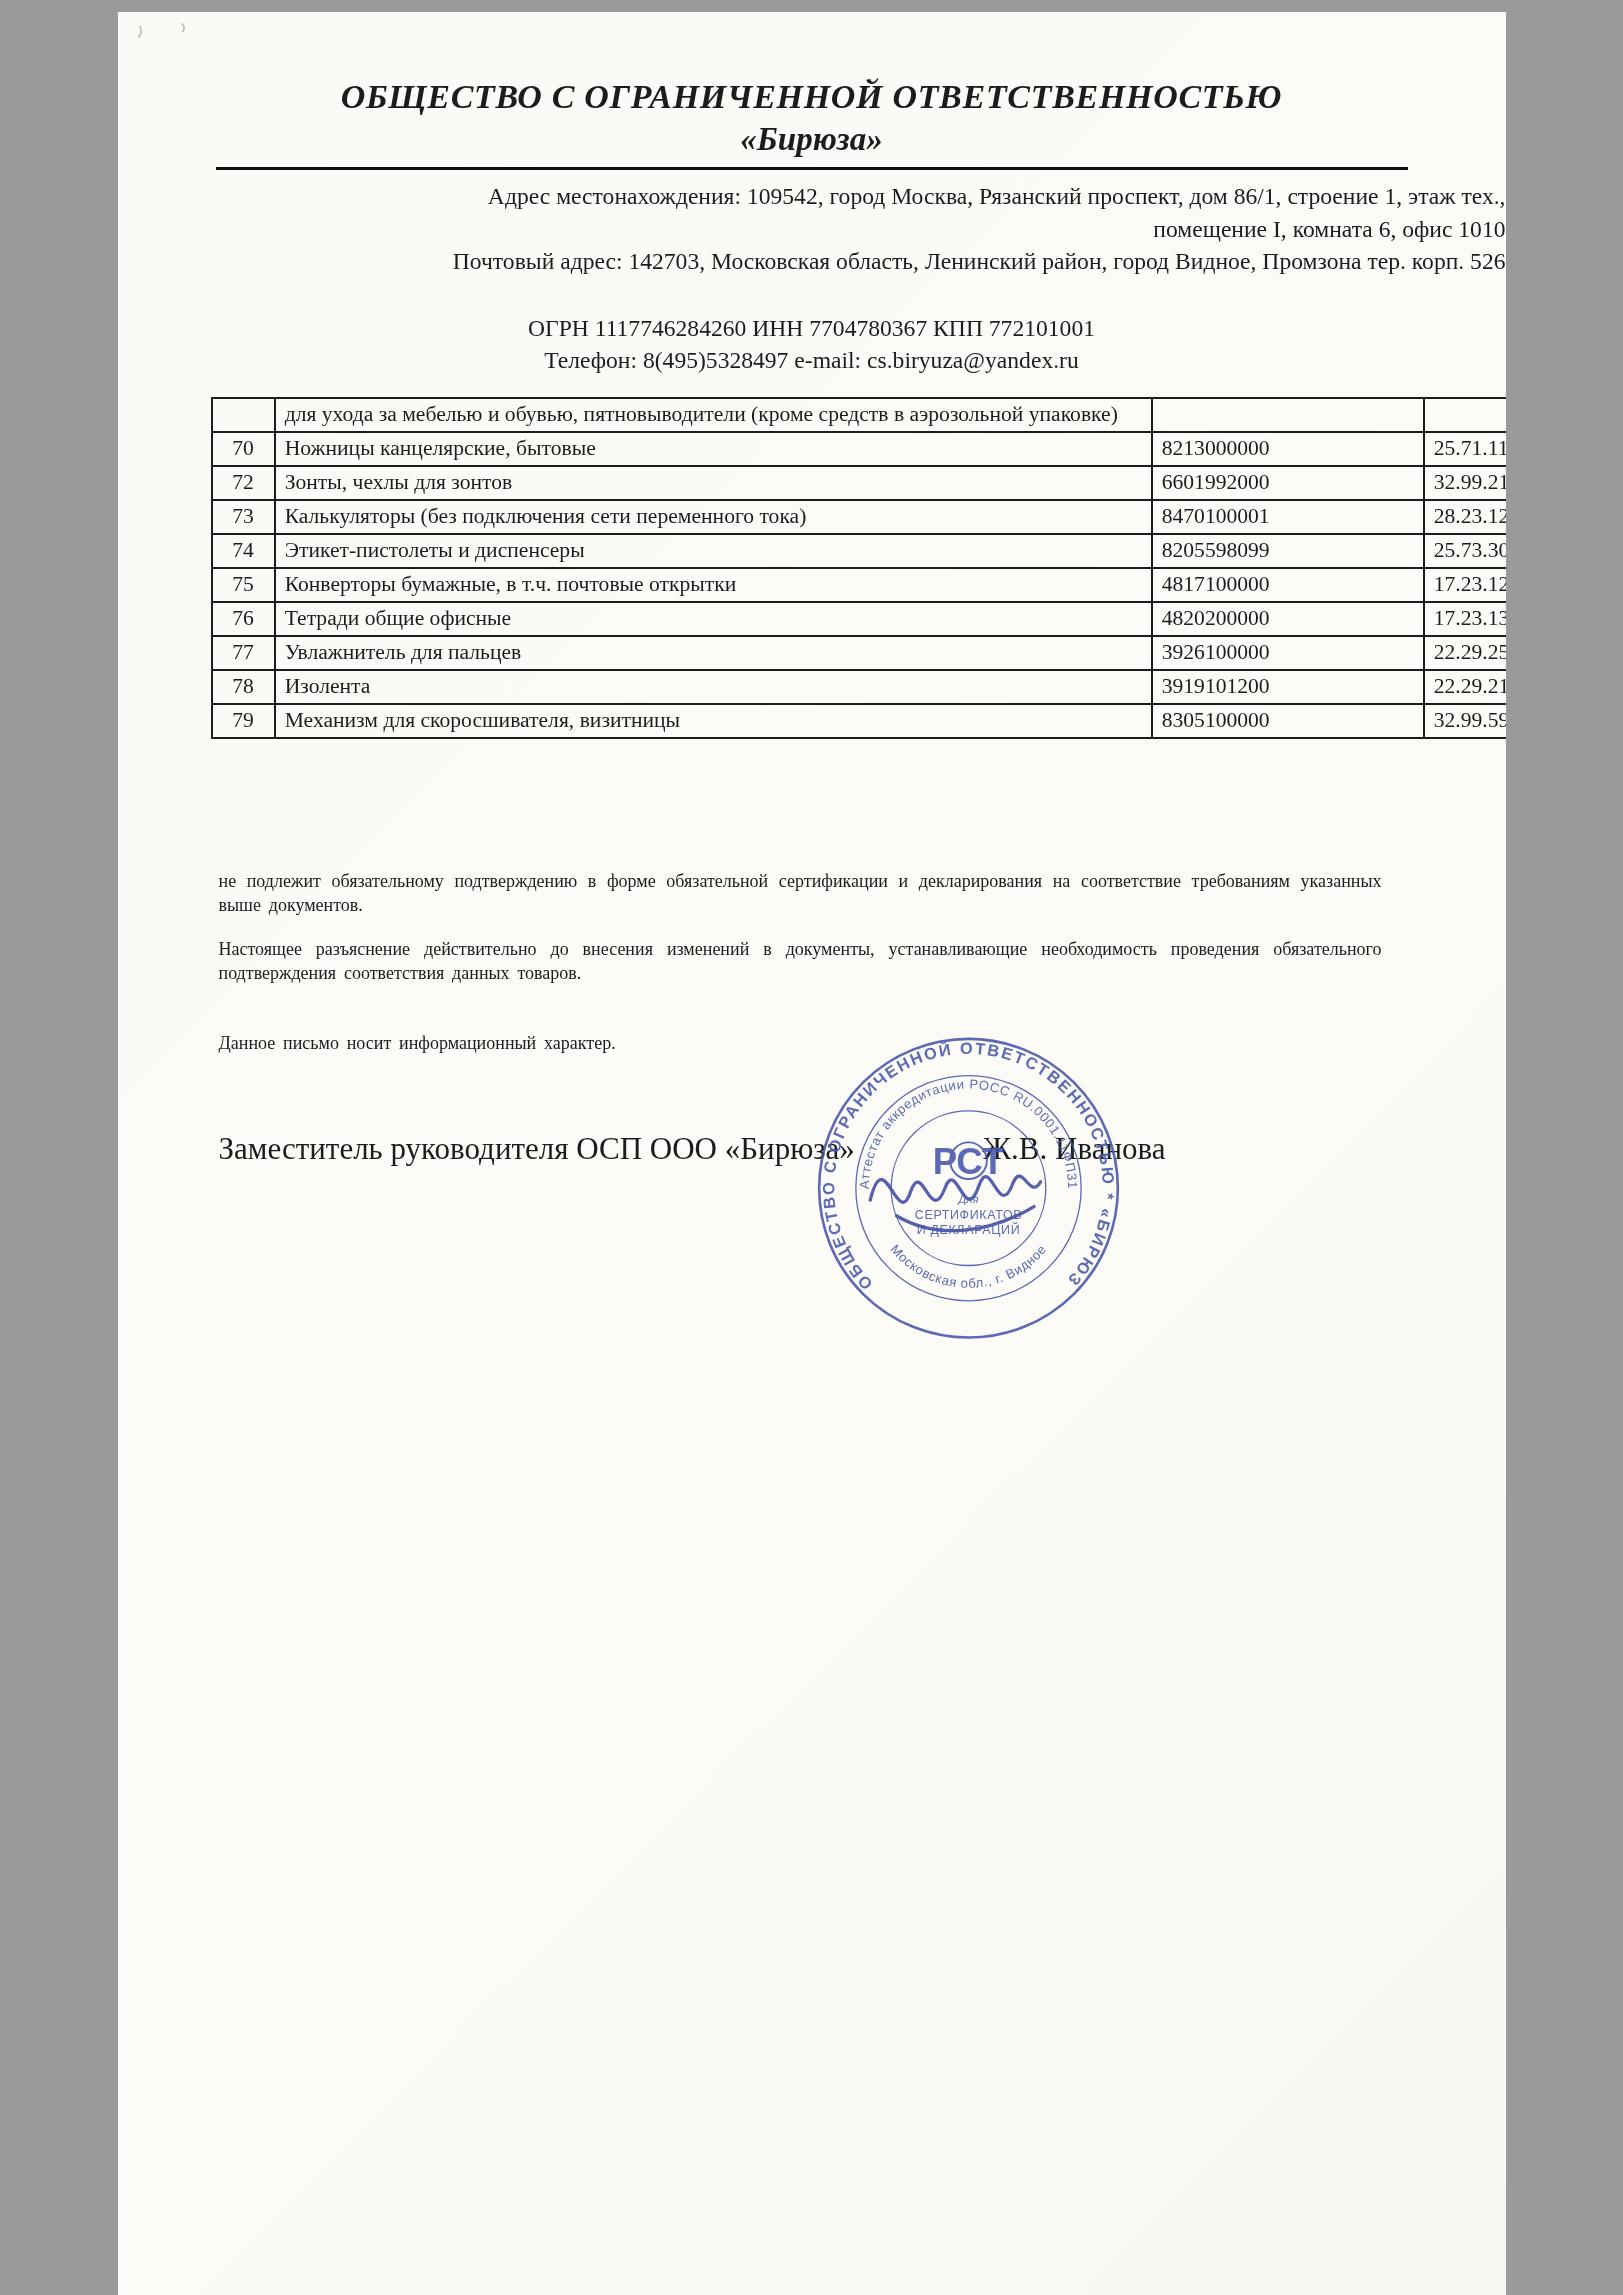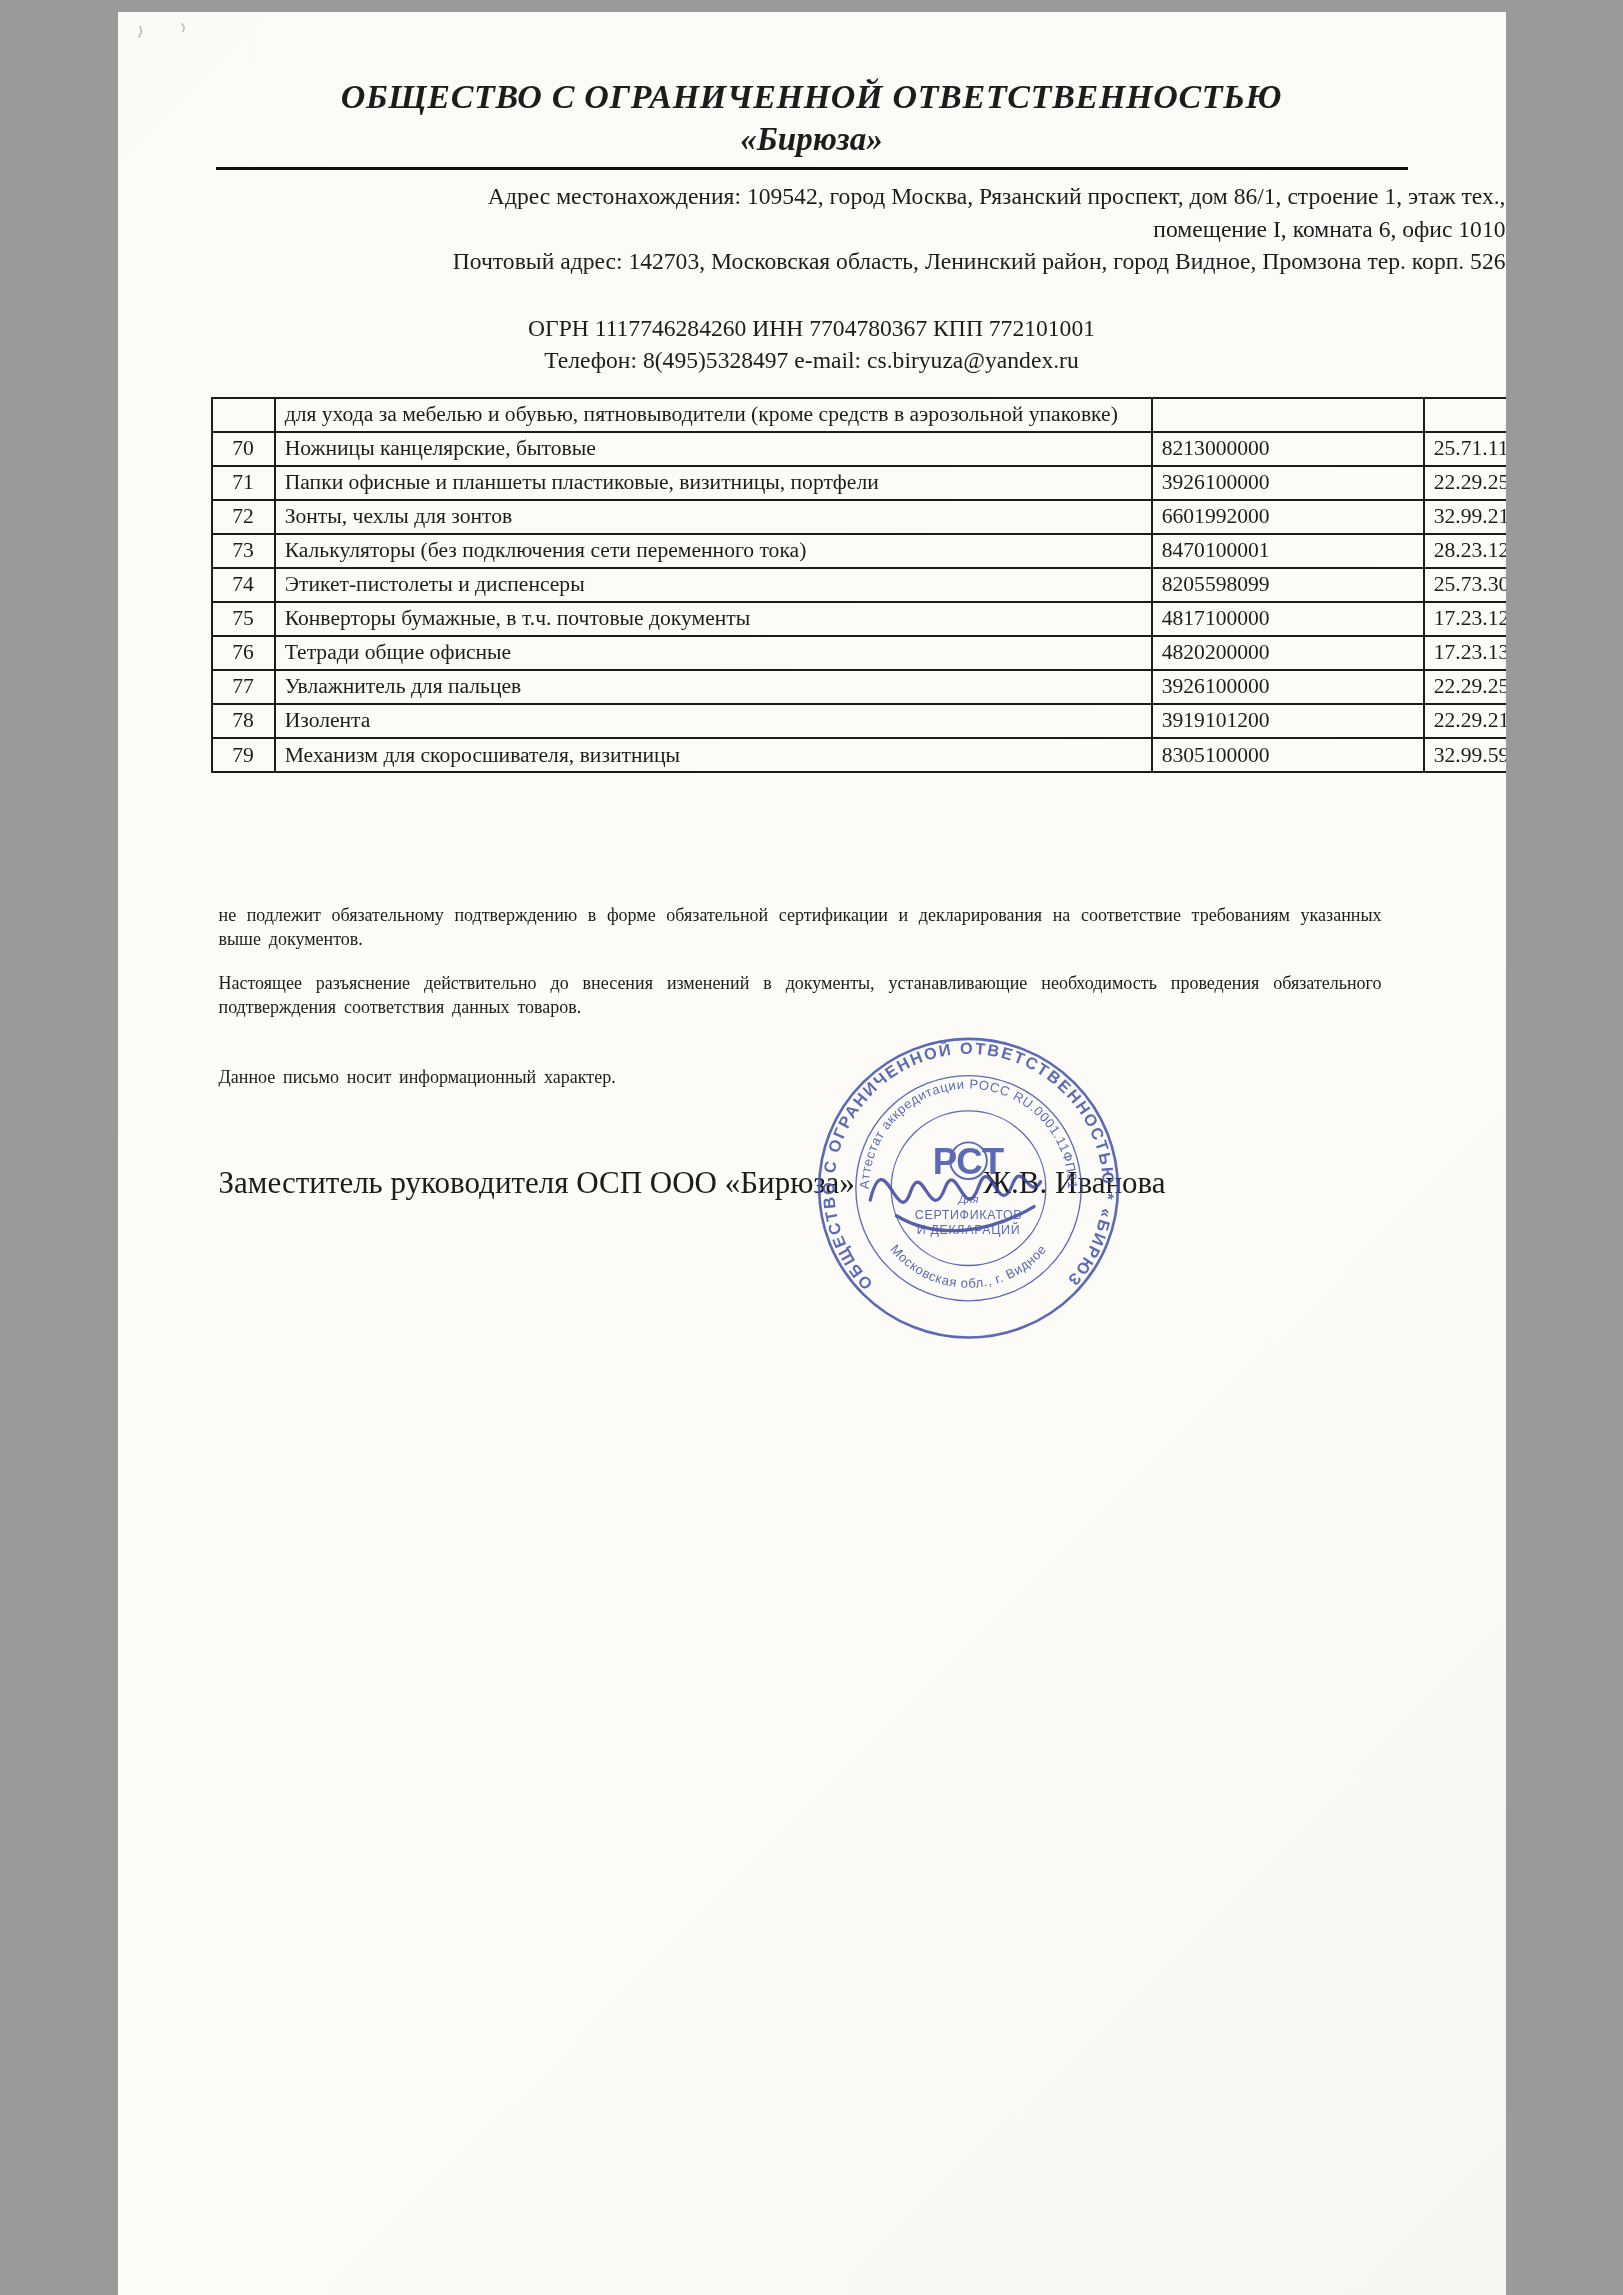--- a/index.html
+++ b/index.html
@@ -140,46 +140,40 @@
         <td></td>
         <td></td>
       </tr>
       <tr>
         <td class="c-num">70</td>
         <td>Ножницы канцелярские, бытовые</td>
         <td>8213000000</td>
         <td>25.71.11</td>
       </tr>
       <tr>
-        <td class="c-num">71</td>
-        <td>Папки офисные и планшеты пластиковые, визитницы, портфели</td>
-        <td>3926100000</td>
-        <td>22.29.25</td>
-      </tr>
-      <tr>
         <td class="c-num">72</td>
         <td>Зонты, чехлы для зонтов</td>
         <td>6601992000</td>
         <td>32.99.21</td>
       </tr>
       <tr>
         <td class="c-num">73</td>
         <td>Калькуляторы (без подключения сети переменного тока)</td>
         <td>8470100001</td>
         <td>28.23.12</td>
       </tr>
       <tr>
         <td class="c-num">74</td>
         <td>Этикет-пистолеты и диспенсеры</td>
         <td>8205598099</td>
         <td>25.73.30</td>
       </tr>
       <tr>
         <td class="c-num">75</td>
-        <td>Конверторы бумажные, в т.ч. почтовые документы</td>
+        <td>Конверторы бумажные, в т.ч. почтовые открытки</td>
         <td>4817100000</td>
         <td>17.23.12</td>
       </tr>
       <tr>
         <td class="c-num">76</td>
         <td>Тетради общие офисные</td>
         <td>4820200000</td>
         <td>17.23.13</td>
       </tr>
       <tr>

